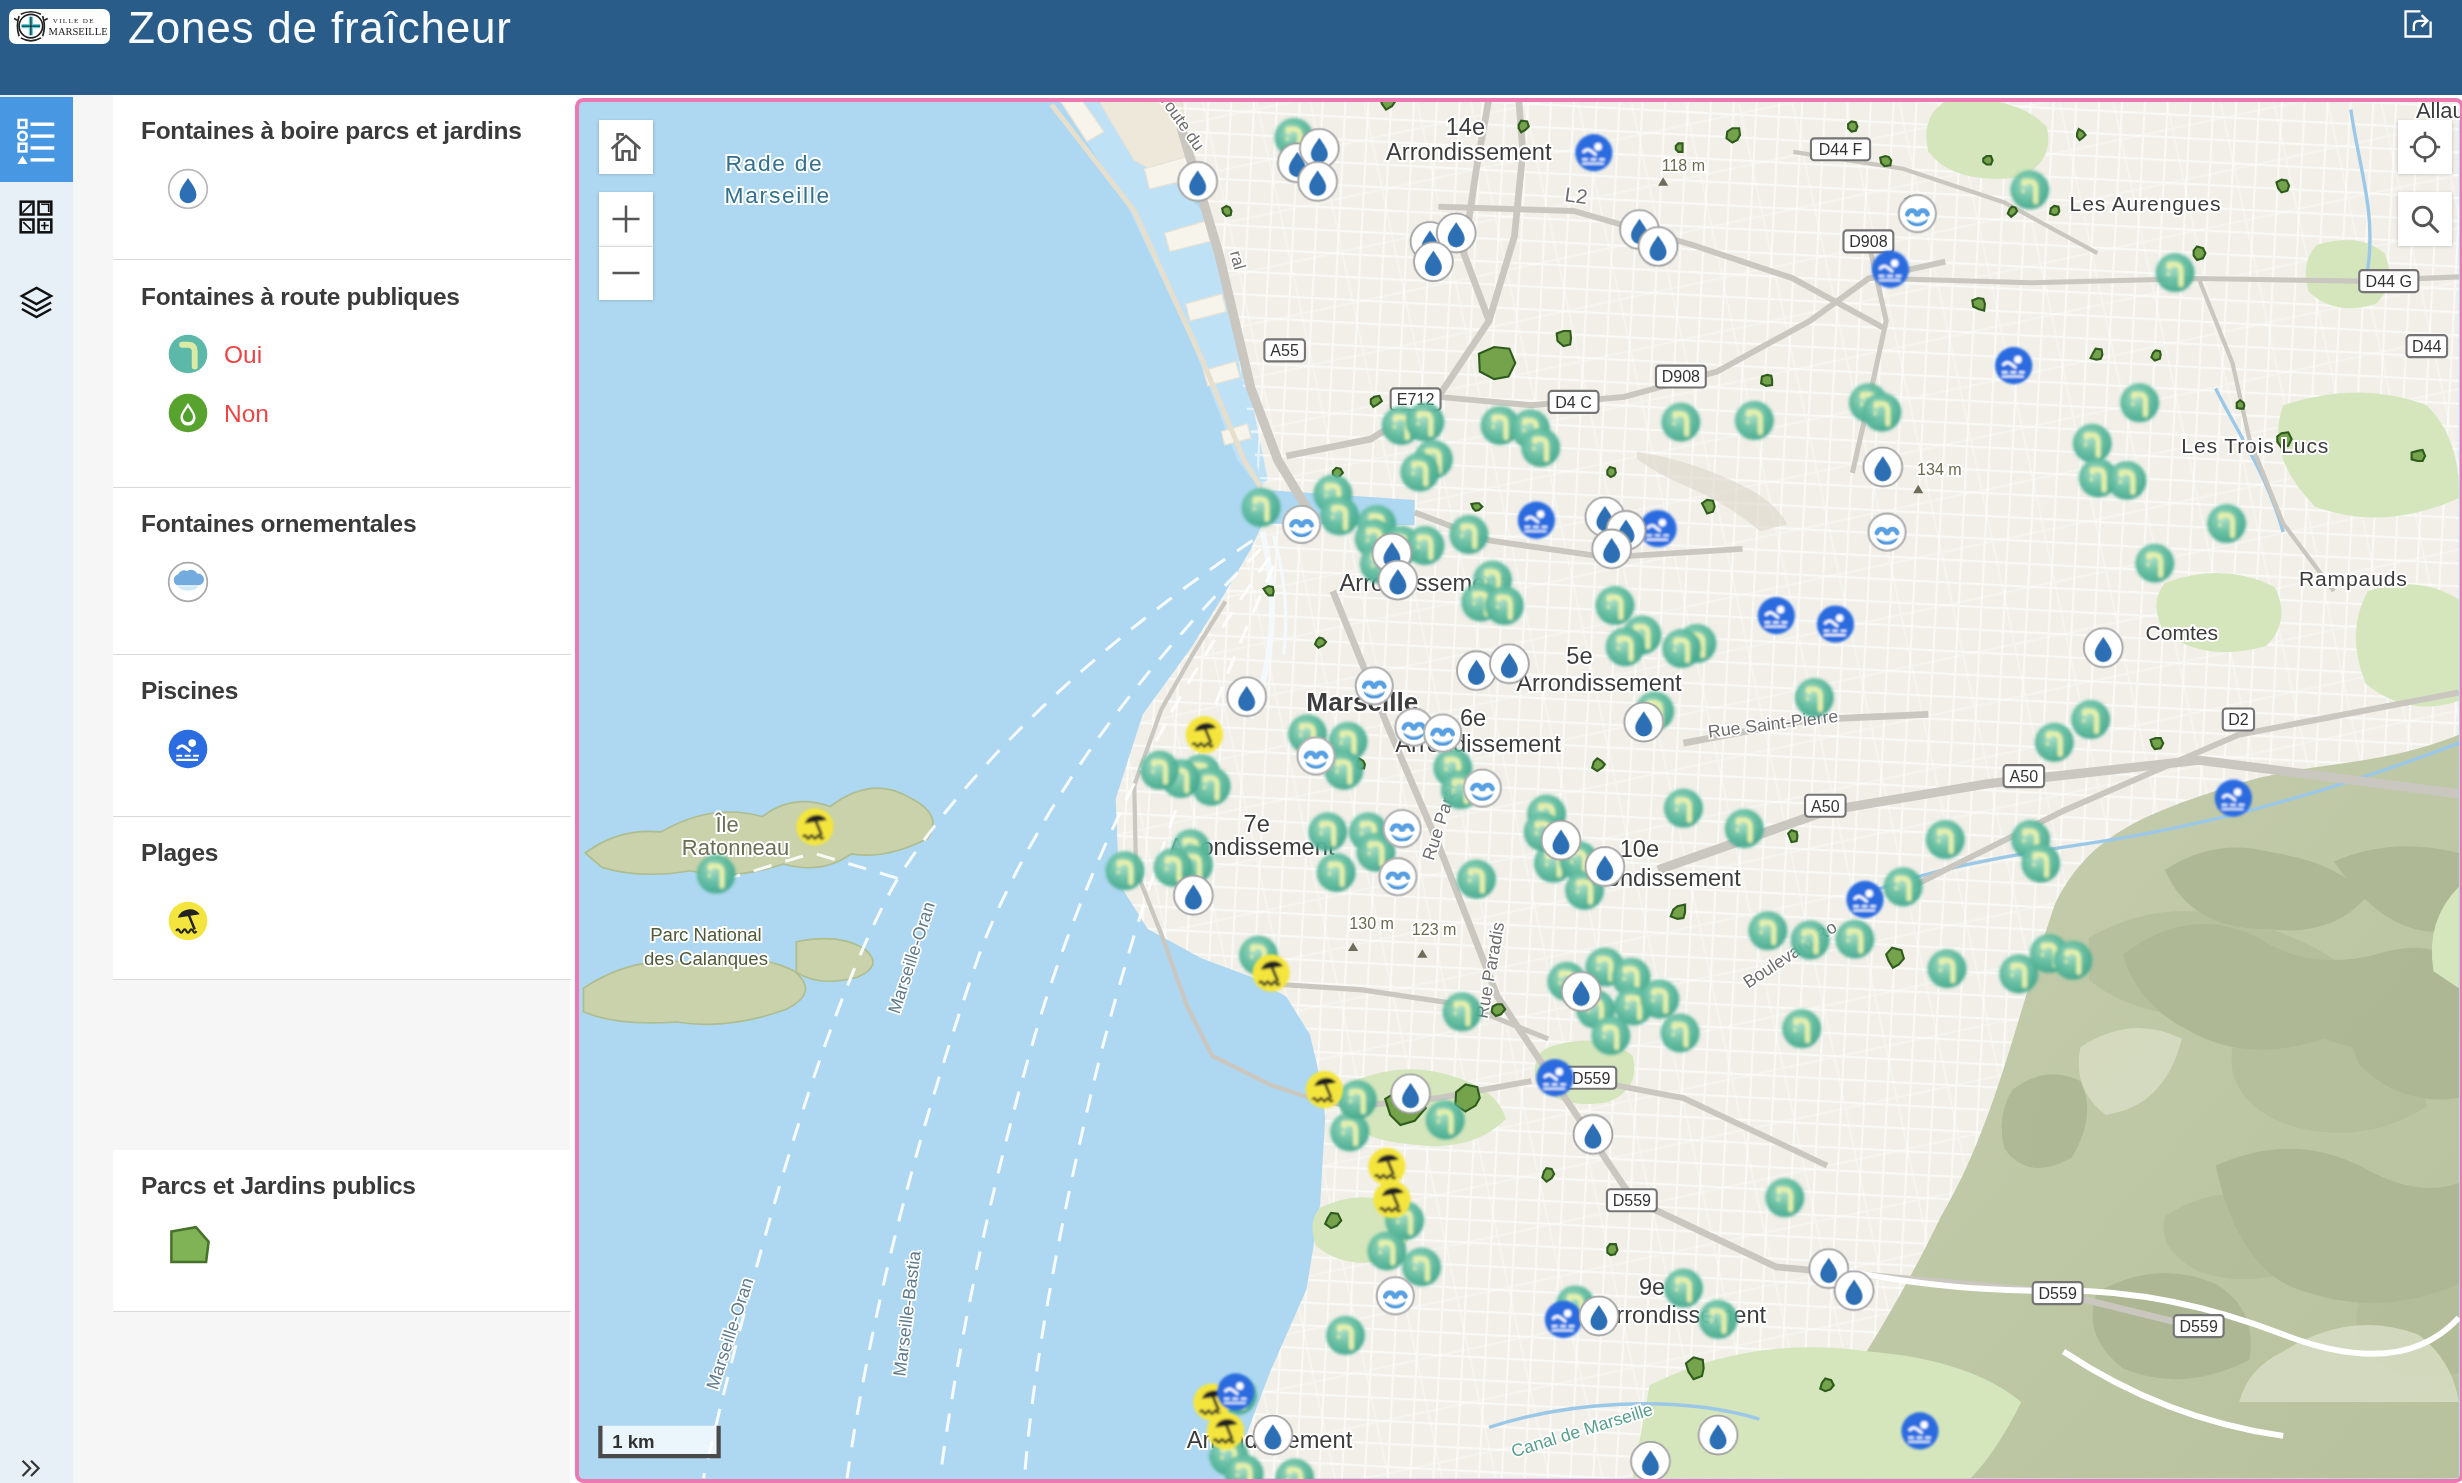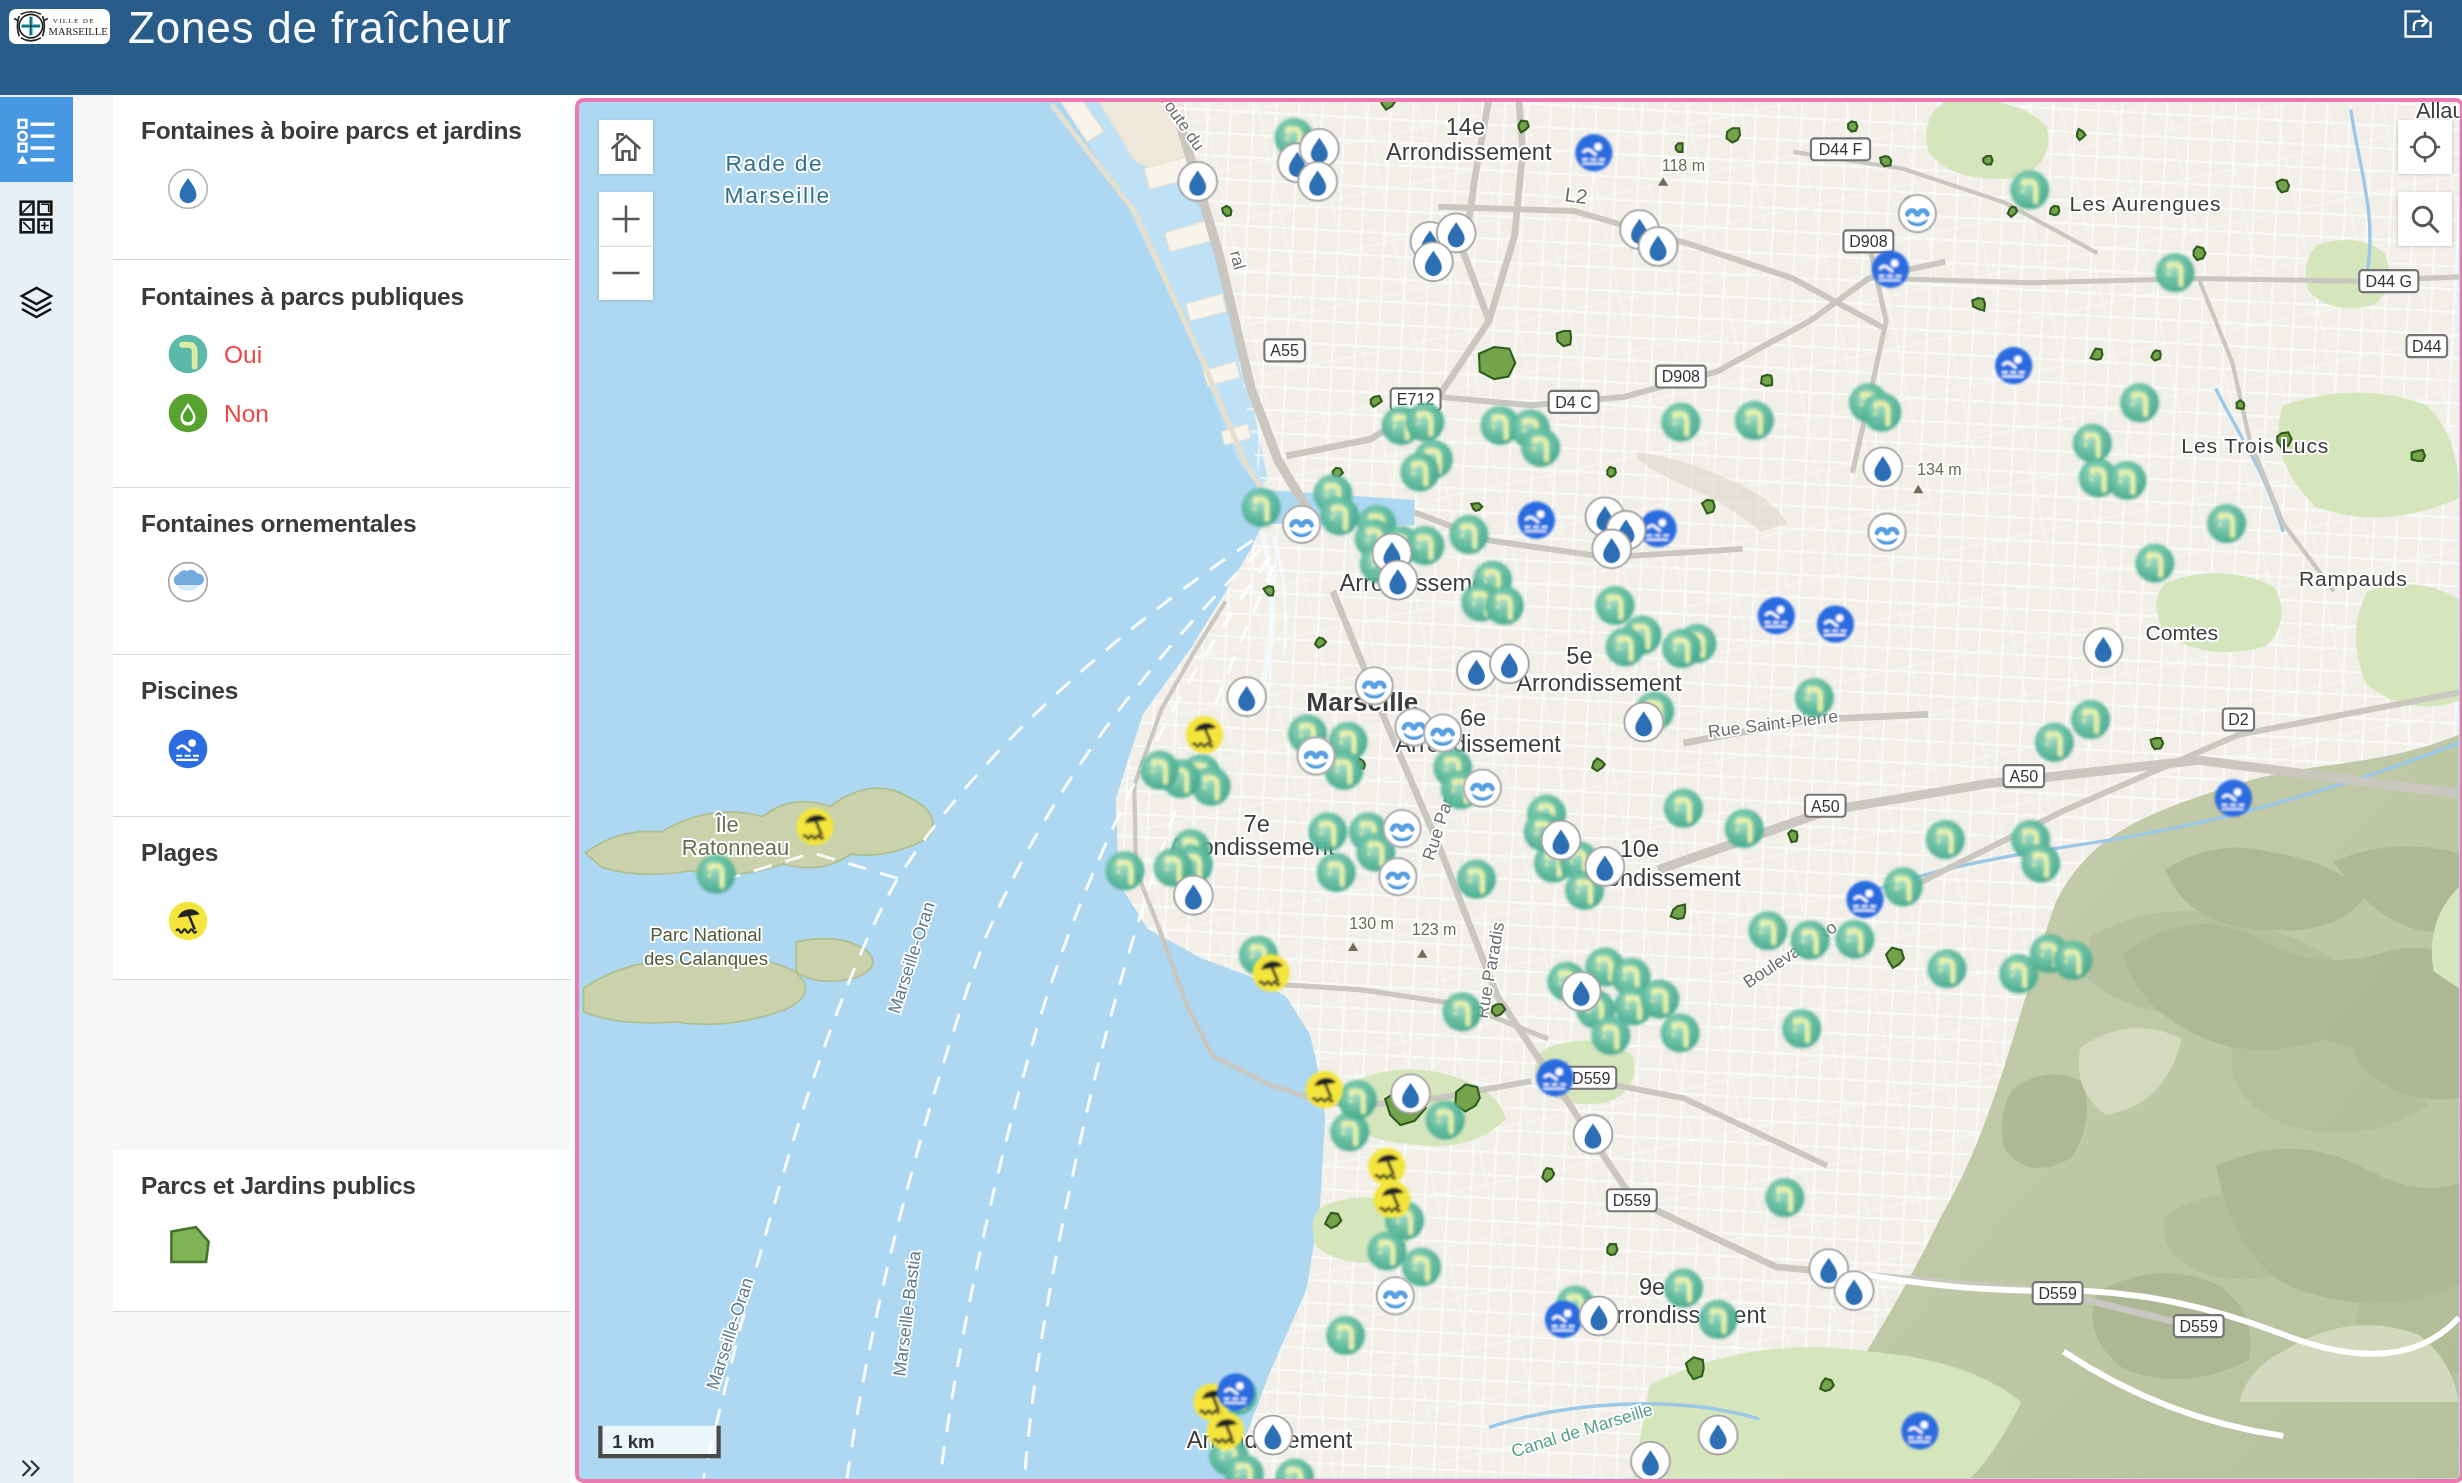--- a/index.html
+++ b/index.html
@@ -79,21 +79,21 @@
 
 <div id="legend">
  <div class="sec" style="top:0;height:164px">
    <div class="t" style="top:22px">Fontaines à boire parcs et jardins</div>
    <svg style="position:absolute;left:54px;top:73px" width="42" height="42" viewBox="-25 -25 50 50">
      <circle r="23" fill="#fff" stroke="#b9b9b9" stroke-width="2"></circle>
      <path d="M0,-13 C6,-4 10,1 10,7 a10,10 0 1,1 -20,0 C-10,1 -6,-4 0,-13" fill="#2d6fb5"></path>
    </svg>
  </div>
  <div class="sec" style="top:165px;height:227px">
-   <div class="t" style="top:23px">Fontaines à parcs publiques</div>
+   <div class="t" style="top:23px">Fontaines à route publiques</div>
    <svg style="position:absolute;left:54px;top:73px" width="42" height="42" viewBox="-25 -25 50 50">
         <use href="#mT2"></use>
       </svg>
    <div class="lbl" style="left:111px;top:81px">Oui</div>
    <svg style="position:absolute;left:54px;top:132px" width="42" height="42" viewBox="-25 -25 50 50">
      <circle r="23" fill="#57a32e"></circle>
      <path d="M0,-12 C5,-4 9,0 9,6 a9,9 0 1,1 -18,0 C-9,0 -5,-4 0,-12" fill="#fff"></path>
      <path d="M0,-7 C3,-2 6,1 6,5 a6,6 0 1,1 -12,0 C-6,1 -3,-2 0,-7" fill="#51a02e"></path>
    </svg>
    <div class="lbl" style="left:111px;top:140px">Non</div>

